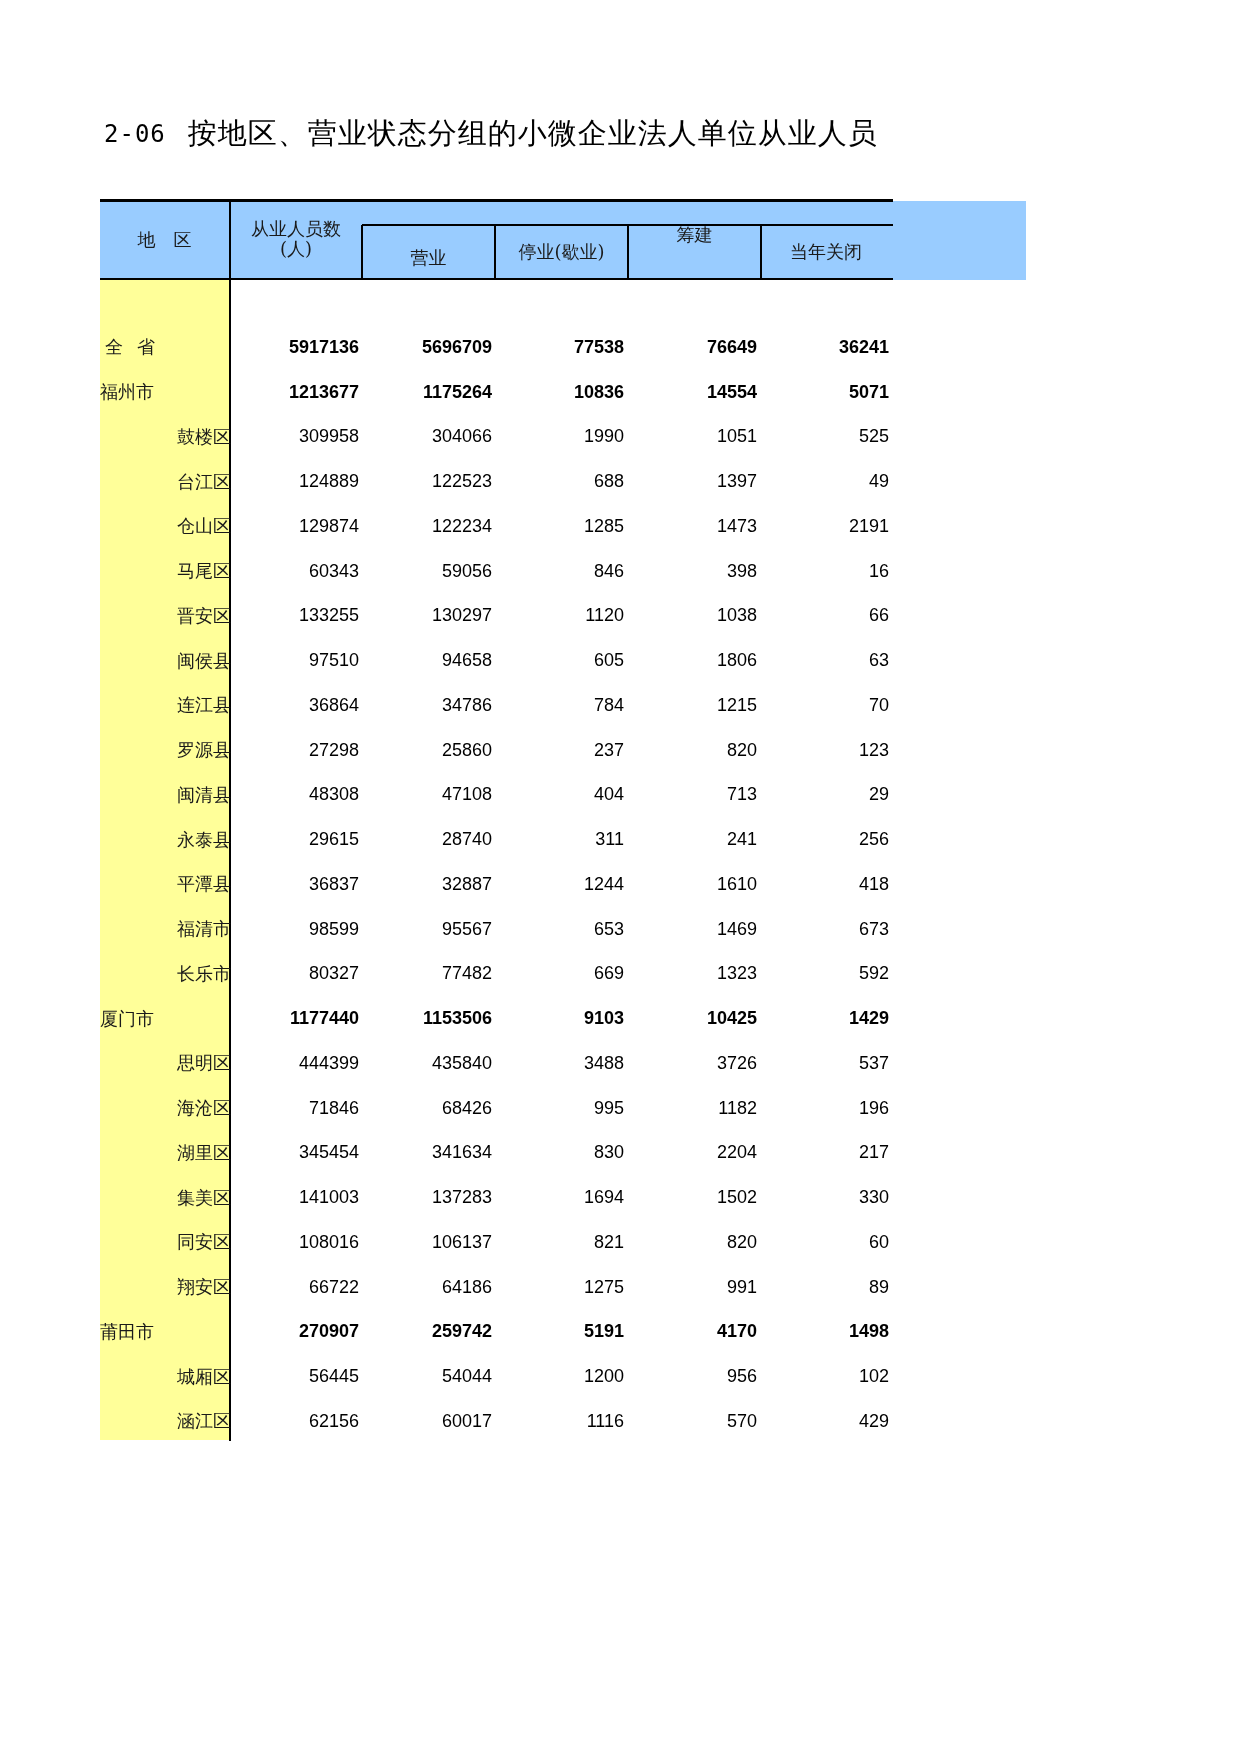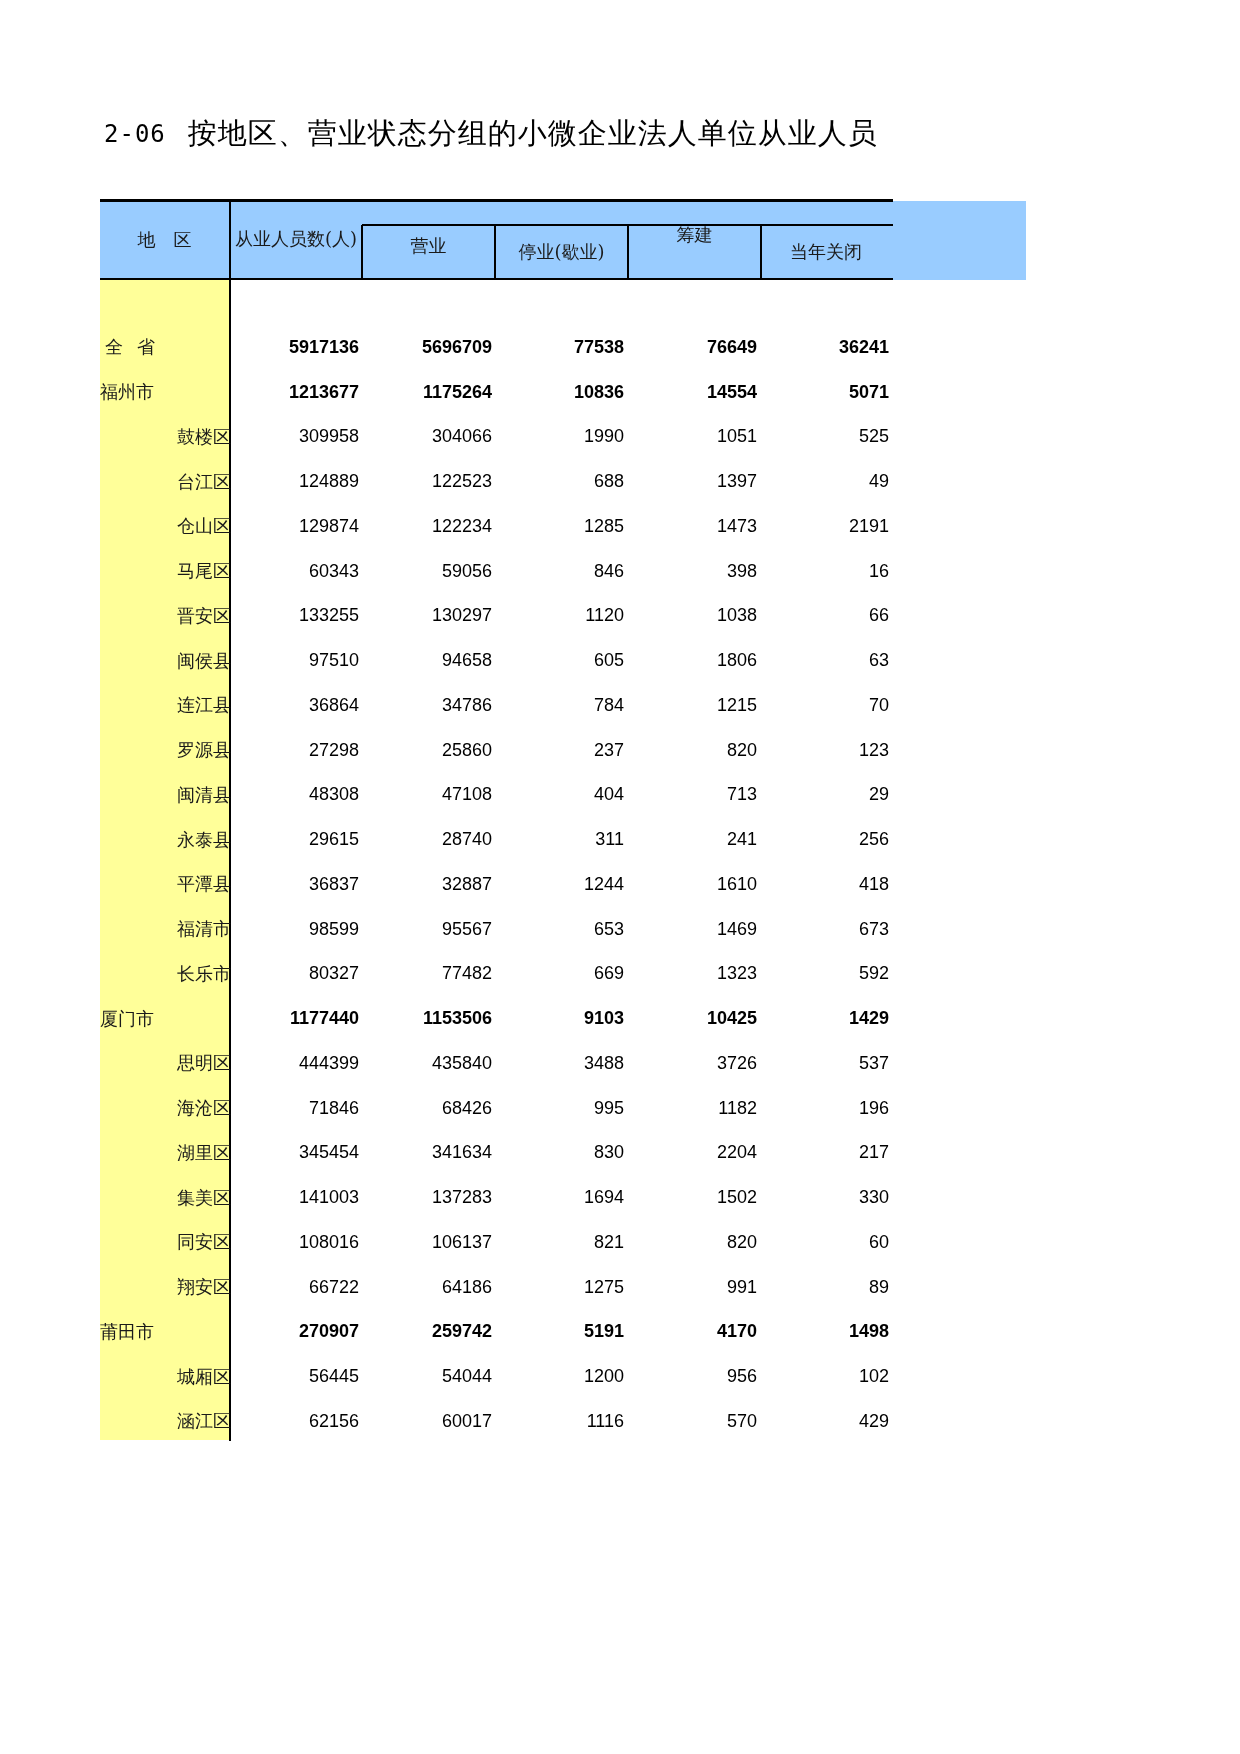--- a/index.html
+++ b/index.html
@@ -76,25 +76,25 @@
 <div class="vline" style="left:229px; top:201px; height:79px;"></div>
 <div class="vline" style="left:361px; top:225px; height:55px;"></div>
 <div class="vline" style="left:494px; top:225px; height:55px;"></div>
 <div class="vline" style="left:627px; top:225px; height:55px;"></div>
 <div class="vline" style="left:760px; top:225px; height:55px;"></div>
 <div class="region-divider"></div>
 
 <div class="hcell" style="left:100px; top:201px; width:129px; height:77px;">
   <span>地　区</span>
 </div>
-<div class="hcell" style="left:231px; top:214px; width:130px; height:50px; flex-direction:row;">
+<div class="hcell" style="left:231px; top:214px; width:130px; height:50px; flex-direction:column;">
   <span>从业人员数</span>
   <span>(人)</span>
 </div>
-<div class="hcell" style="left:363px; top:220px; width:131px; height:52px;">
+<div class="hcell" style="left:363px; top:232px; width:131px; height:52px;">
   <span>营业</span>
 </div>
 <div class="hcell" style="left:496px; top:226px; width:131px; height:52px;">
   <span>停业(歇业)</span>
 </div>
 <div class="hcell" style="left:629px; top:213px; width:131px; height:44px;">
   <span>筹建</span>
 </div>
 <div class="hcell" style="left:762px; top:226px; width:131px; height:52px; justify-content:flex-start; padding-left:28px; box-sizing:border-box;">
   <span>当年关闭</span>

